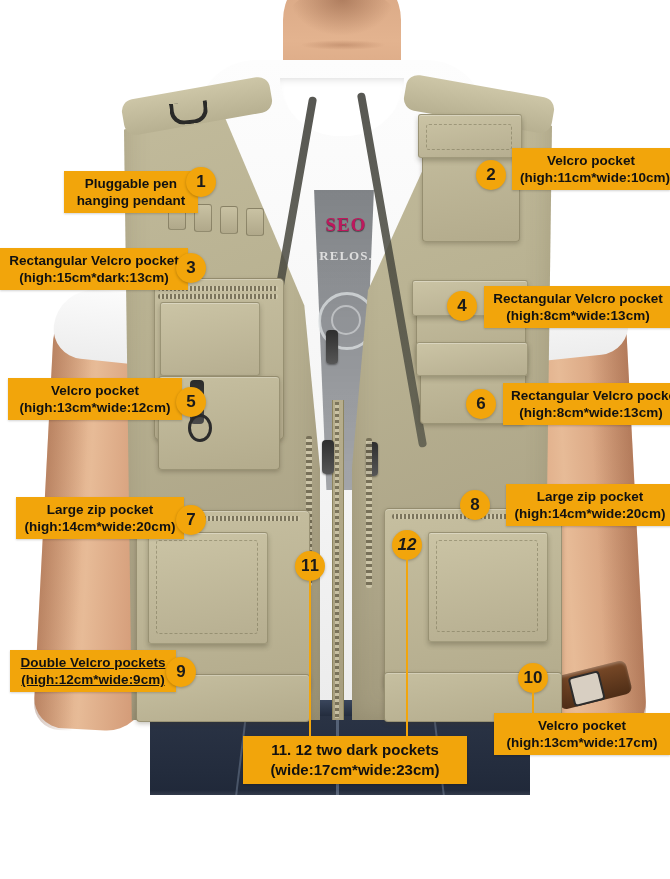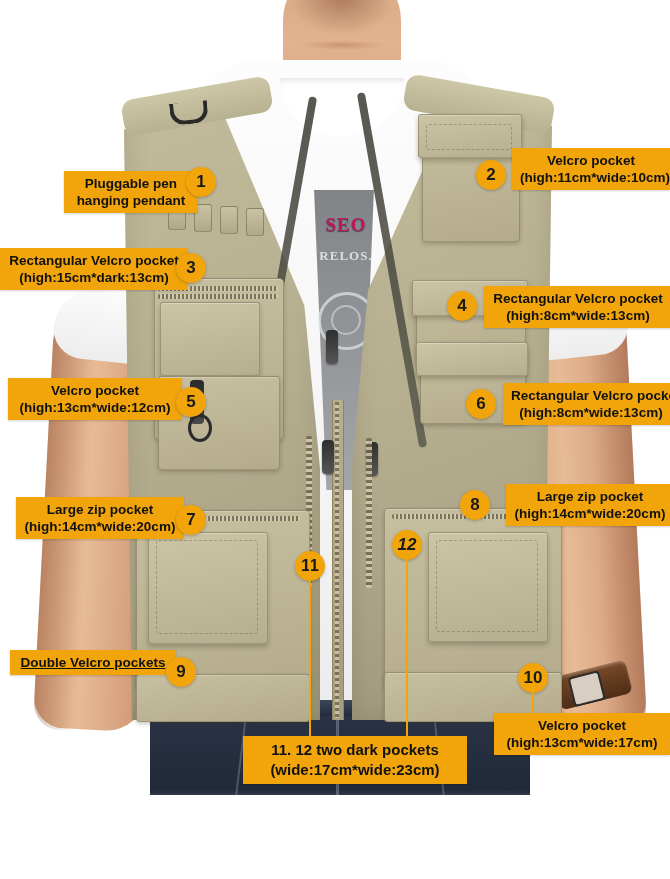--- a/index.html
+++ b/index.html
@@ -268,20 +268,21 @@
     <div class="badge" style="left:176px;top:505px;">7</div>
 
     <div class="badge" style="left:460px;top:490px;">8</div>
     <div class="lbl" style="left:506px;top:484px;width:152px;">
       <span class="l2">Large zip pocket</span>
       <span class="l2">(high:14cm*wide:20cm)</span>
     </div>
 
     <div class="lbl" style="left:10px;top:650px;width:150px;text-decoration:underline;">
       <span class="l2">Double Velcro pockets</span>
+      <span class="l2">(high:12cm*wide:9cm)</span>
     </div>
     <div class="badge" style="left:166px;top:657px;">9</div>
 
     <div class="badge" style="left:518px;top:663px;">10</div>
     <div class="leader" style="left:532px;top:693px;height:22px;"></div>
     <div class="lbl" style="left:494px;top:713px;width:160px;">
       <span class="l2">Velcro pocket</span>
       <span class="l2">(high:13cm*wide:17cm)</span>
     </div>
 

